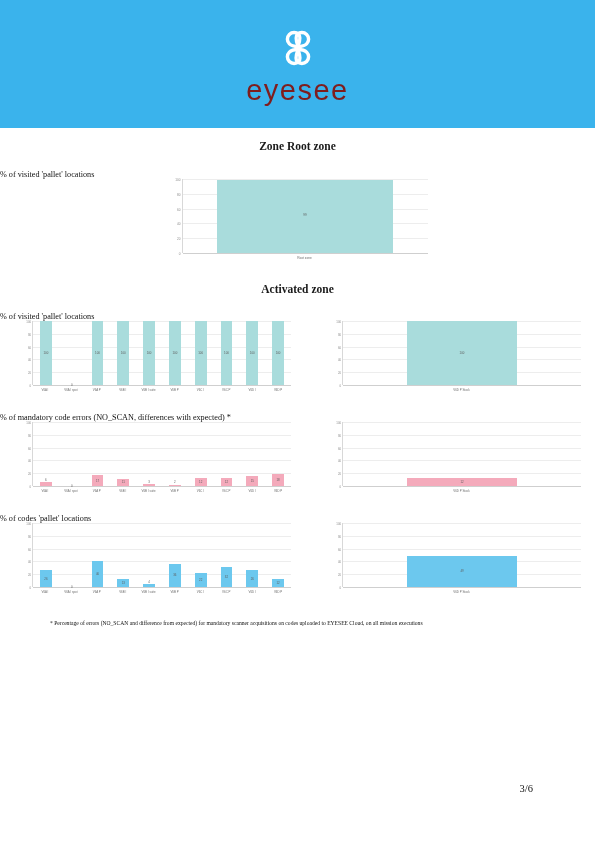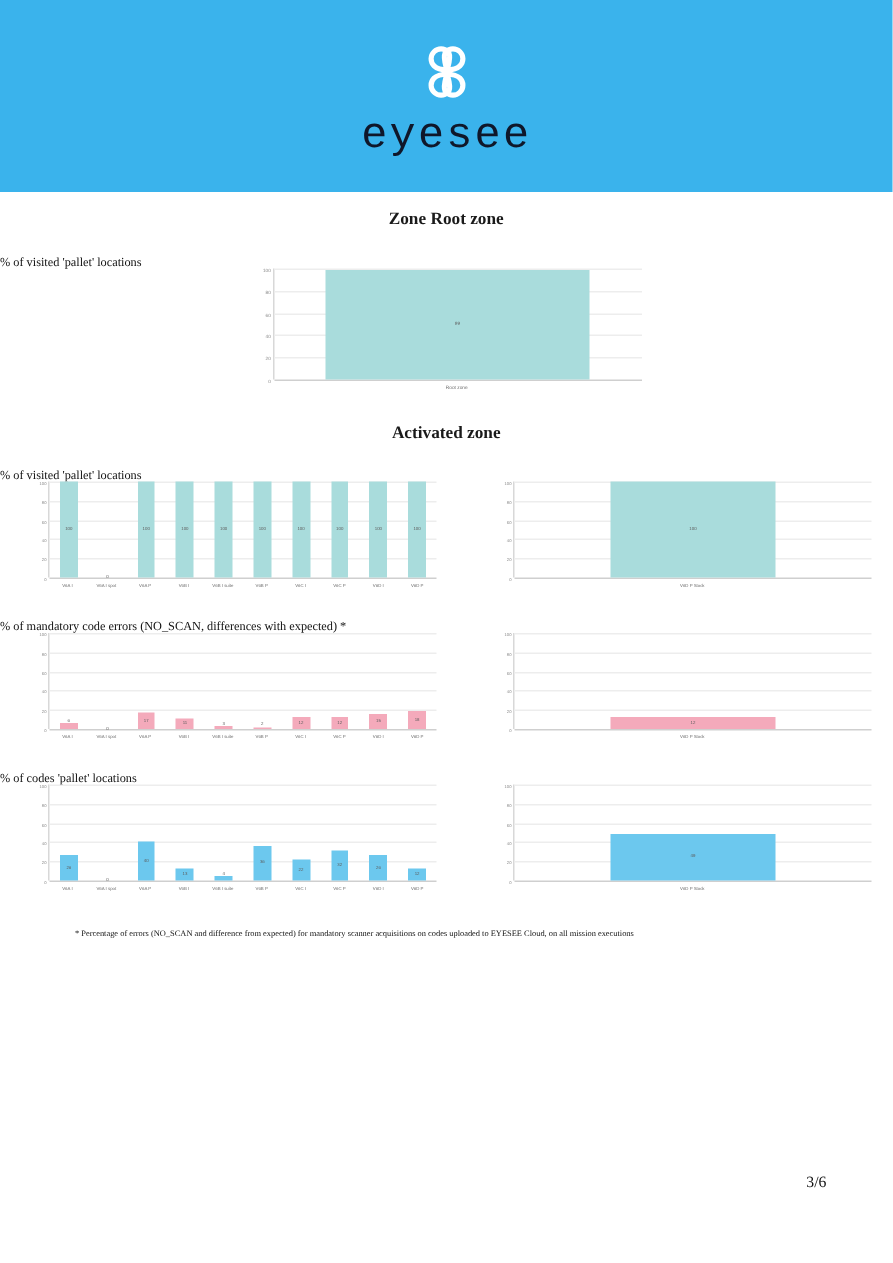--- a/index.html
+++ b/index.html
@@ -32,24 +32,24 @@
     flex-direction: column;
     align-items: center;
     justify-content: center;
   }
   .logo-mark {
     width: 48px;
     height: 48px;
     margin-bottom: 4px;
   }
   .logo-word {
-    font-family: Liberation Mono, monospace;
+    font-family: Liberation Sans, sans-serif;
     font-size: 29px;
     letter-spacing: 1.5px;
-    color: #0f172a;
+    color: #7f1d1d;
     font-weight: 400;
     line-height: 1;
   }
 
   
   .section-title {
     text-align: center;
     font-family: "Liberation Serif", serif;
     font-weight: bold;
     font-size: 11.5px;
@@ -193,21 +193,21 @@
     bottom: 48px;
     display: flex;
     align-items: baseline;
     font-family: "Liberation Serif", serif;
     font-size: 9.5px;
     color: #111;
     padding: 0 36px;
     box-sizing: border-box;
   }
   .footer-text { margin: 0 auto 0 112px; }
-  .footer-page { margin-left: auto; margin-right: 8px; font-size: 10.5px; text-align: center; }
+  .footer-page { margin-left: auto; margin-right: 26px; font-size: 10.5px; text-align: center; }
 
   .spacer { width: 100%; }
 </style>
 </head>
 <body>
 
 <div class="page">
 
   <div class="banner">
     <svg class="logo-mark" viewBox="0 0 64 64">

